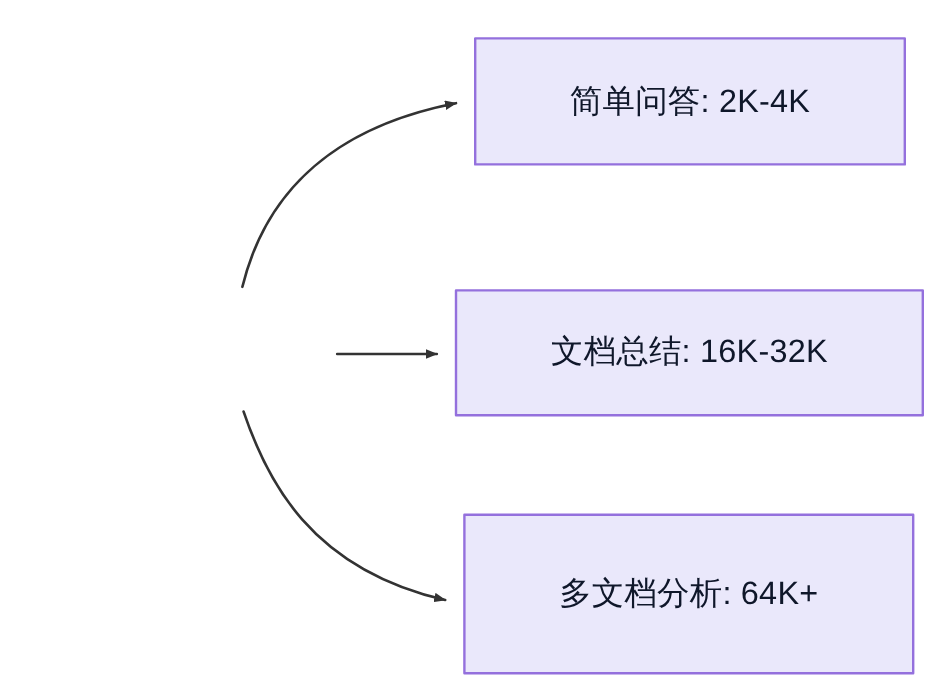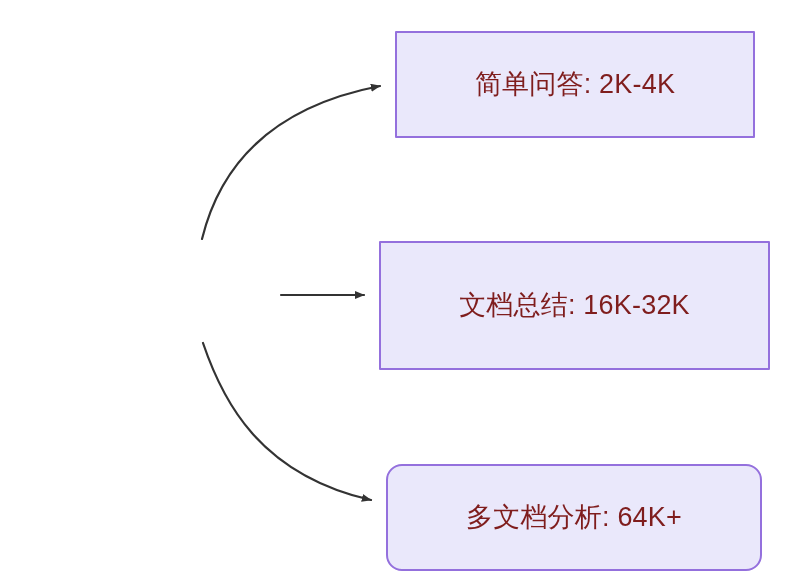--- a/index.html
+++ b/index.html
@@ -29,21 +29,21 @@
     box-sizing: border-box;
     background: #eae8fb;
     border: 2px solid #9470dd;
     border-radius: 1px;
     display: flex;
     align-items: center;
     justify-content: center;
     text-align: center;
   }
   .node-label {
-    color: #7f1d1d;
+    color: #0f172a;
     font-size: 27px;
     line-height: 1.1;
     letter-spacing: 0.2px;
     white-space: nowrap;
   }
   #node-source {
     left: 30px;
     top: 239px;
     width: 251px;
     height: 104px;
@@ -51,28 +51,27 @@
   #node-target-0 {
     left: 395px;
     top: 31px;
     width: 360px;
     height: 107px;
   }
   #node-target-1 {
     left: 379px;
     top: 241px;
     width: 391px;
-    height: 129px;
+    height: 106px;
   }
   #node-target-2 {
     left: 386px;
-    top: 464px;
+    top: 428px;
     width: 376px;
-    height: 107px;
-    border-radius: 16px;
+    height: 134px;
   }
 </style>
 </head>
 <body>
 
 <div id="diagram-canvas">
 
   <svg class="edge-layer" viewBox="0 0 787 572" xmlns="http://www.w3.org/2000/svg">
     <defs>
       <marker id="arrowhead" markerWidth="10" markerHeight="8" refX="9.2" refY="4" orient="auto" markerUnits="userSpaceOnUse">

